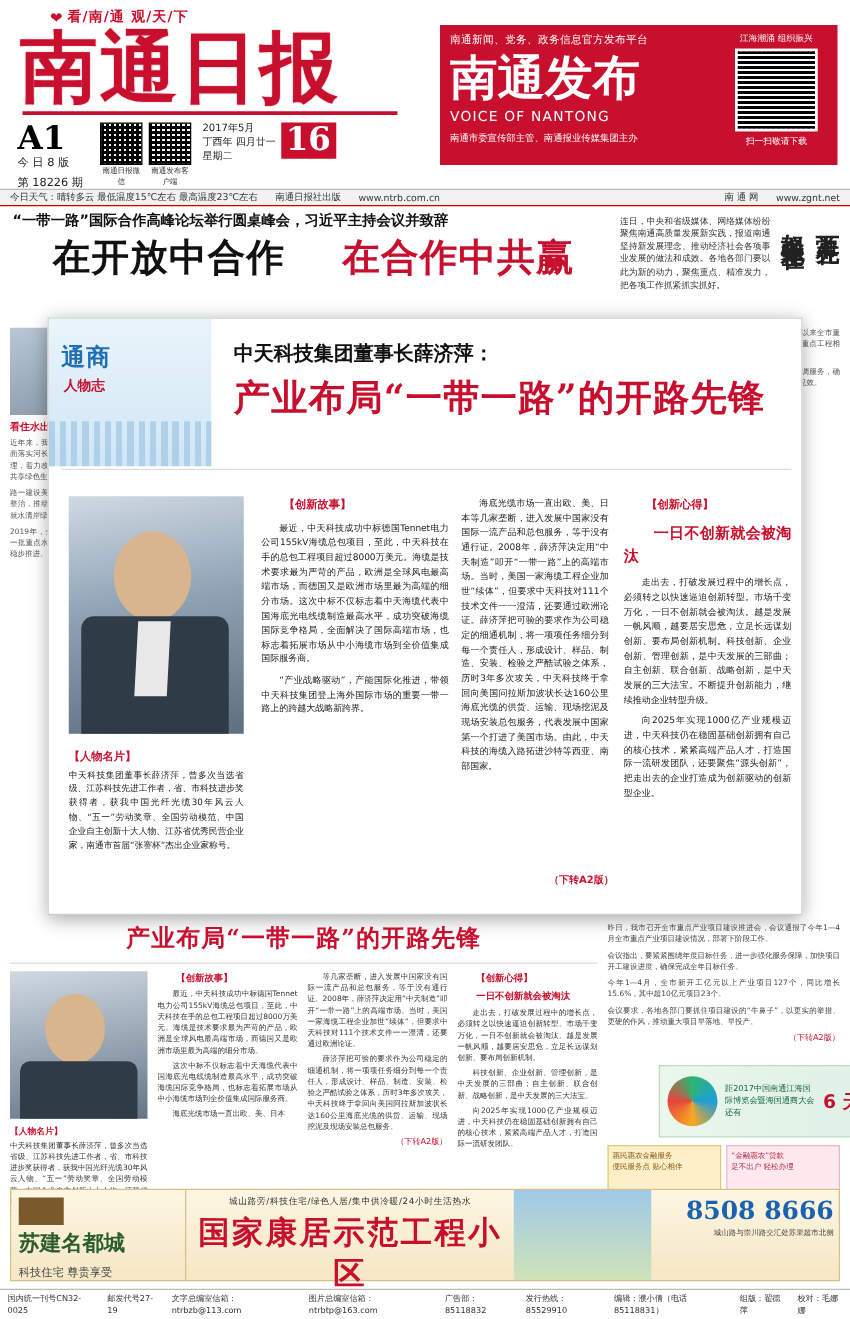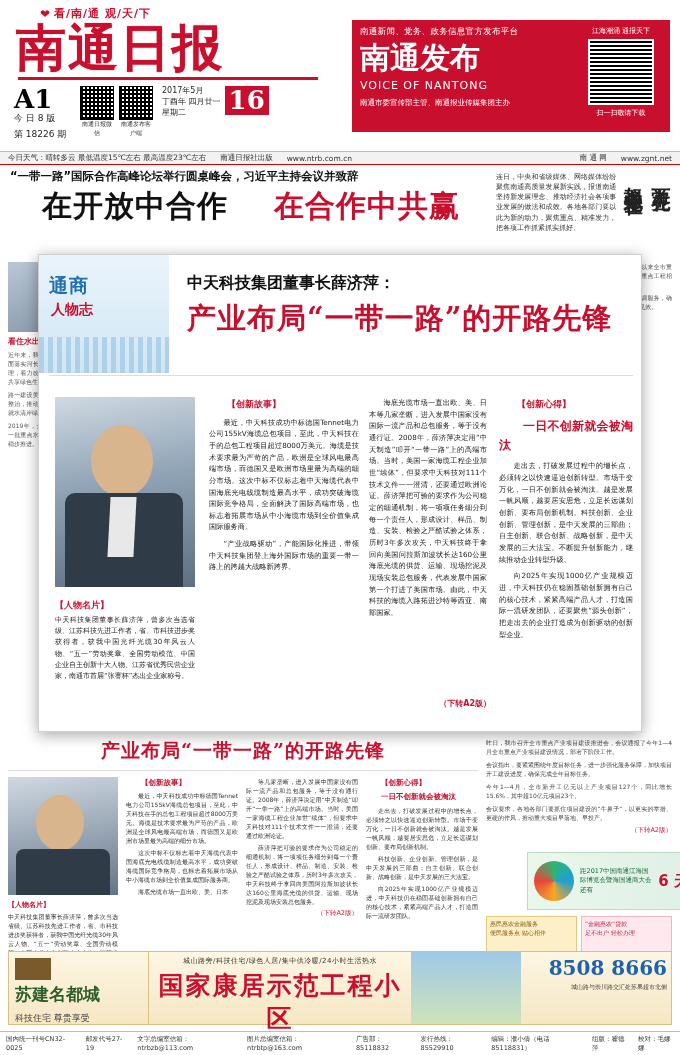--- a/index.html
+++ b/index.html
@@ -14,21 +14,21 @@
   }
   .page { position:relative; width:680px; height:1055px; background:#fff; }
 
   
   .masthead { position:relative; height:165px; border-bottom:1px solid #c00; }
   .mh-left { position:absolute; left:10px; top:6px; width:335px; }
   .mh-kicker { display:flex; align-items:center; gap:3px; font-size:11px; color:#c8102e; font-weight:bold; letter-spacing:1px; padding-left:30px;}
   .heart { color:#c8102e; font-size:12px; }
   .mh-title {
     font-family:"DejaVu Serif","Liberation Serif",serif;
-    color:#c8102e; font-size:50px; font-weight:bold; line-height:1;
+    color:#c8102e; font-size:62px; font-weight:bold; line-height:1;
     letter-spacing:2px; margin-top:2px; padding-left:6px;
     text-shadow:0 0 1px #c8102e;
   }
   .mh-underbar { width:300px; height:3px; background:#c8102e; margin:4px 0 0 8px;}
   .mh-meta { display:flex; align-items:flex-start; margin-top:6px; padding-left:4px; font-size:9px; color:#333;}
   .issue-block { width:66px; }
   .issue-a1 { font-family:"DejaVu Serif",serif; font-size:26px; font-weight:bold; color:#000; line-height:1;}
   .issue-no { font-size:9px; color:#222; margin-top:3px;}
   .issue-day { font-size:9px; color:#222; }
   .qr { width:34px; height:34px; background:
@@ -39,21 +39,21 @@
   .date-block { margin-left:4px; font-size:8px; line-height:1.35; color:#222; }
   .daynum {
     font-family:"DejaVu Serif",serif;
     background:#c8102e; color:#fff; font-size:26px; font-weight:bold;
     padding:0 4px; line-height:1.1; margin-left:4px;
   }
   .mh-right { position:absolute; left:352px; top:20px; width:318px; height:112px; background:#c8102e; color:#fff; }
   .mhr-inner { display:flex; height:100%; }
   .mhr-text { flex:1; padding:6px 6px 4px 8px; }
   .mhr-line1 { font-size:8.5px; letter-spacing:.3px; }
-  .mhr-big { font-family:"DejaVu Serif",serif; font-size:30px; font-weight:bold; line-height:1.05; margin-top:4px;}
+  .mhr-big { font-family:"DejaVu Serif",serif; font-size:38px; font-weight:bold; line-height:1.05; margin-top:4px;}
   .mhr-en { font-size:11px; letter-spacing:1px; margin-top:5px; }
   .mhr-line2 { font-size:7.5px; margin-top:6px; }
   .mhr-qr { width:92px; padding:6px 6px 4px 0; text-align:center; }
   .mhr-tag { font-size:7px; margin-bottom:3px;}
   .qr-white { width:66px; height:66px; background:#fff; margin:0 auto;
     background-image:
       repeating-linear-gradient(0deg,#000 0 2px,#fff 2px 4px),
       repeating-linear-gradient(90deg,#000 0 2px,#fff 2px 4px);
     border:2px solid #fff;}
   .mhr-dl { font-size:7px; margin-top:3px;}
@@ -85,21 +85,21 @@
   .overlay {
     position:absolute; left:38px; top:254px; width:604px; height:478px;
     background:#fff; border:1px solid #cfcfcf;
     box-shadow:0 3px 14px rgba(0,0,0,.35);
     overflow:hidden;
   }
   .ov-inner { position:relative; width:100%; height:100%; }
   .ov-banner { position:absolute; left:0; top:0; width:130px; height:118px;
      background:linear-gradient(180deg,#eaf4fb,#cfe6f5); }
   .ov-banner .bn-t1 { font-family:"DejaVu Serif",serif; color:#1f6fb2; font-size:19px; font-weight:bold; padding:18px 0 0 10px; letter-spacing:1px;}
-  .ov-banner .bn-t2 { color:#c8102e; font-size:14px; font-weight:bold; padding:2px 0 0 12px;}
+  .ov-banner .bn-t2 { color:#c8102e; font-size:11px; font-weight:bold; padding:2px 0 0 12px;}
   .ov-banner .skyline { position:absolute; left:0; bottom:0; width:130px; height:36px;
      background:repeating-linear-gradient(90deg,#9fc6e2 0 5px,transparent 5px 9px); opacity:.7;}
   .ov-title1 { position:absolute; left:148px; top:18px; font-size:16px; font-weight:bold; color:#111;}
   .ov-title2 { position:absolute; left:148px; top:44px; font-family:"DejaVu Serif",serif;
       font-size:29px; font-weight:bold; color:#c8102e; letter-spacing:1px;}
   .ov-rule { position:absolute; left:10px; top:120px; width:584px; border-top:1px solid #ddd;}
   .ov-photo { position:absolute; left:16px; top:142px; width:140px; height:190px;
       background:linear-gradient(170deg,#cfd9e2 0%,#8fa3b5 45%,#5d6f80 100%);}
   .ov-photo .face { position:absolute; left:36px; top:28px; width:62px; height:72px; border-radius:50%;
       background:#d9b58e; }
@@ -211,21 +211,21 @@
 
     <div class="mh-right">
       <div class="mhr-inner">
         <div class="mhr-text">
           <div class="mhr-line1">南通新闻、党务、政务信息官方发布平台</div>
           <div class="mhr-big">南通发布</div>
           <div class="mhr-en">VOICE OF NANTONG</div>
           <div class="mhr-line2">南通市委宣传部主管、南通报业传媒集团主办</div>
         </div>
         <div class="mhr-qr">
-          <div class="mhr-tag">江海潮涌   通报天下</div>
+          <div class="mhr-tag">江海潮涌   组织振兴</div>
           <div class="qr-white"></div>
           <div class="mhr-dl">扫一扫敬请下载</div>
         </div>
       </div>
     </div>
 
     <div class="mh-strip">
       <span>今日天气：晴转多云 最低温度15℃左右 最高温度23℃左右</span>
       <span>南通日报社出版</span>
       <span>www.ntrb.com.cn</span>

